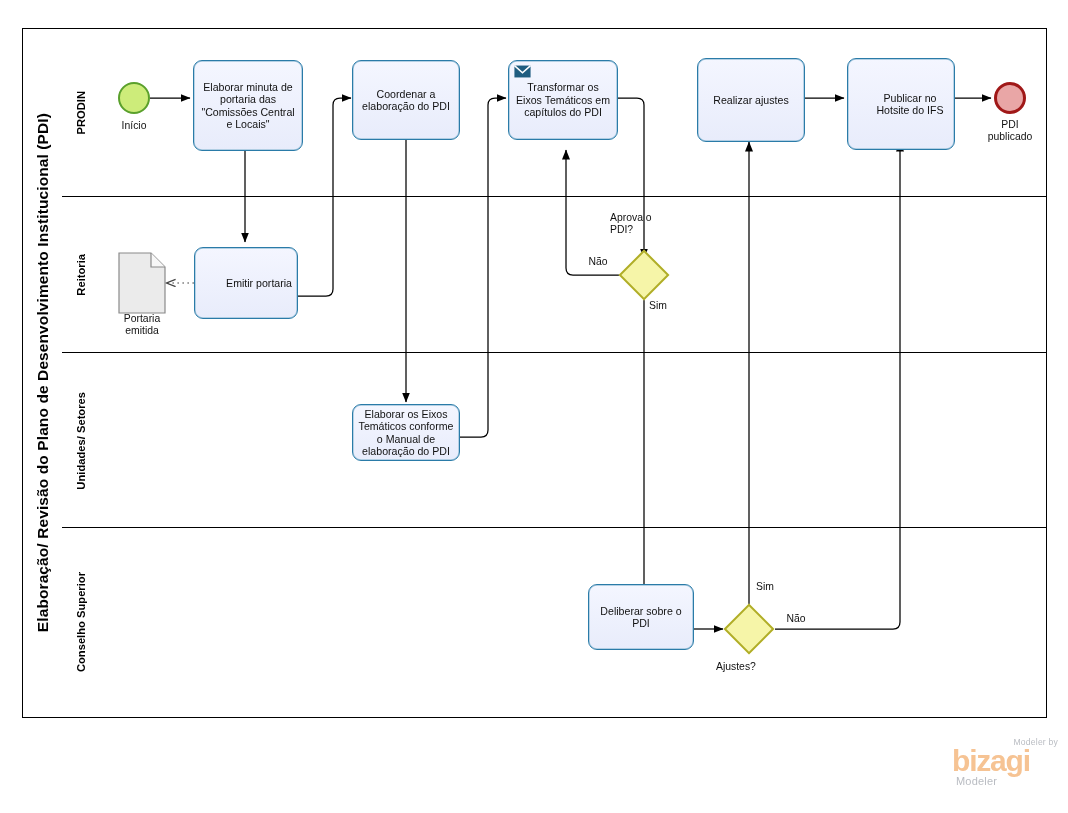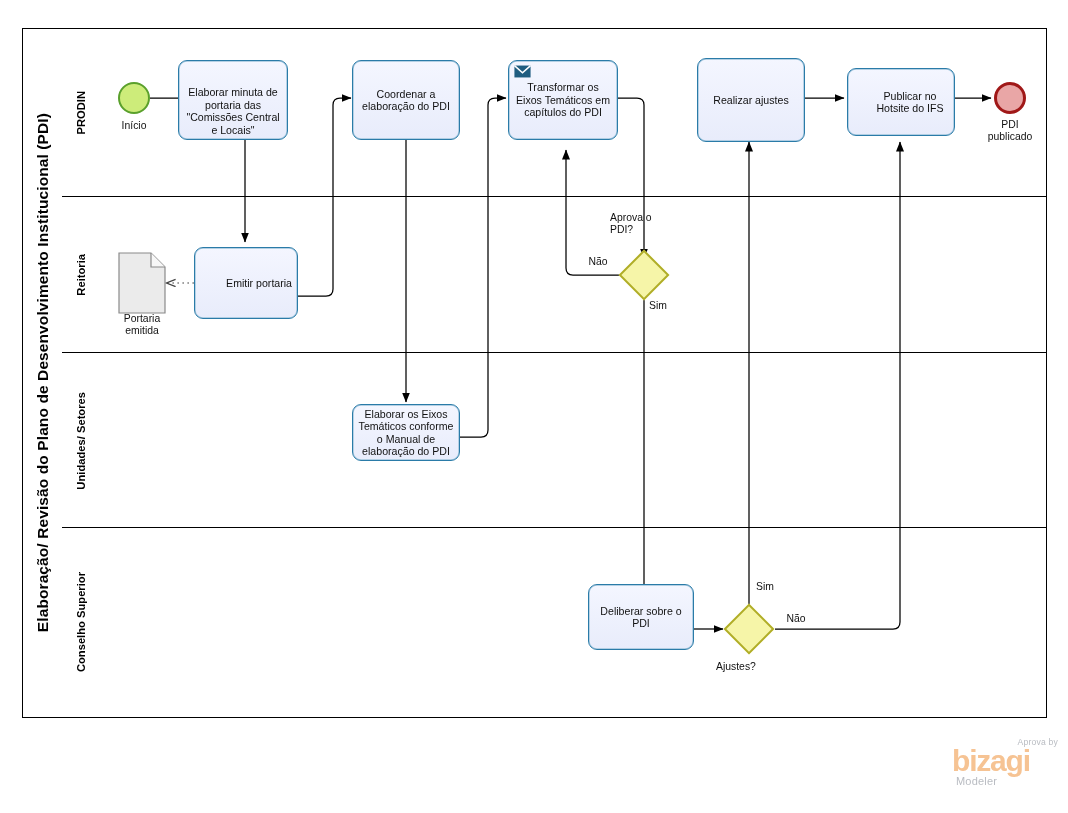--- a/index.html
+++ b/index.html
@@ -152,41 +152,41 @@
     </g>
 
     <g fill="none" stroke="#444" stroke-width="1.2" stroke-dasharray="1.6,3.4">
       <path d="M194,283 L166,283" marker-end="url(#openarrow)"></path>
     </g>
   </svg>
 
   <div class="node ev ev-start" style="left:118px;top:82px;width:32px;height:32px;"></div>
   <div class="ev-label" style="left:100px;top:120px;width:68px;">Início</div>
 
-  <div class="node task" style="left:178px;top:60px;width:110px;height:80px;align-items:flex-end;">
+  <div class="node task" style="left:193px;top:60px;width:110px;height:91px;">
     <span class="task-label">Elaborar minuta de portaria das "Comissões Central e Locais"</span>
   </div>
 
   <div class="node task" style="left:352px;top:60px;width:108px;height:80px;">
     <span class="task-label">Coordenar a elaboração do PDI</span>
   </div>
 
   <div class="node task" style="left:508px;top:60px;width:110px;height:80px;position:absolute;">
     <svg class="env-icon" viewBox="0 0 20 15">
       <rect x="0.5" y="0.5" width="19" height="14" fill="#1f5d80"></rect>
       <path d="M0.5,0.5 L10,9 L19.5,0.5" fill="none" stroke="#ffffff" stroke-width="1.8"></path>
     </svg>
     <span class="task-label">Transformar os Eixos Temáticos em capítulos do PDI</span>
   </div>
 
   <div class="node task" style="left:697px;top:58px;width:108px;height:84px;">
     <span class="task-label">Realizar ajustes</span>
   </div>
 
-  <div class="node task" style="left:847px;top:68px;width:108px;height:68px;padding-left:23px;">
+  <div class="node task" style="left:847px;top:58px;width:108px;height:92px;padding-left:23px;">
     <span class="task-label">Publicar no Hotsite do IFS</span>
   </div>
 
   <div class="node ev ev-end" style="left:994px;top:82px;width:32px;height:32px;"></div>
   <div class="ev-label" style="left:972px;top:119px;width:76px;">PDI
 publicado</div>
 
   <svg class="node" style="left:118px;top:252px;width:48px;height:62px;" viewBox="0 0 48 62">
     <path d="M1,1 L33,1 L47,15 L47,61 L1,61 Z" fill="#ebebeb" stroke="#8a8a8a" stroke-width="1.2"></path>
     <path d="M33,1 L33,15 L47,15" fill="#f7f7f7" stroke="#8a8a8a" stroke-width="1.2"></path>
@@ -211,18 +211,18 @@
   <div class="node task" style="left:588px;top:584px;width:106px;height:66px;">
     <span class="task-label">Deliberar sobre o PDI</span>
   </div>
 
   <div class="node gw" style="left:731px;top:611px;width:36px;height:36px;"></div>
   <div class="gw-label" style="left:716px;top:661px;width:66px;">Ajustes?</div>
   <div class="flow-label" style="left:748px;top:581px;width:34px;">Sim</div>
   <div class="flow-label" style="left:779px;top:613px;width:34px;">Não</div>
 
   <div class="brand">
-    <div class="brand-powered">Aprova by</div>
+    <div class="brand-powered">Modeler by</div>
     <div class="brand-name">bizagi</div>
     <div class="brand-modeler">Modeler</div>
   </div>
 
 </div>
 
 </body></html>

